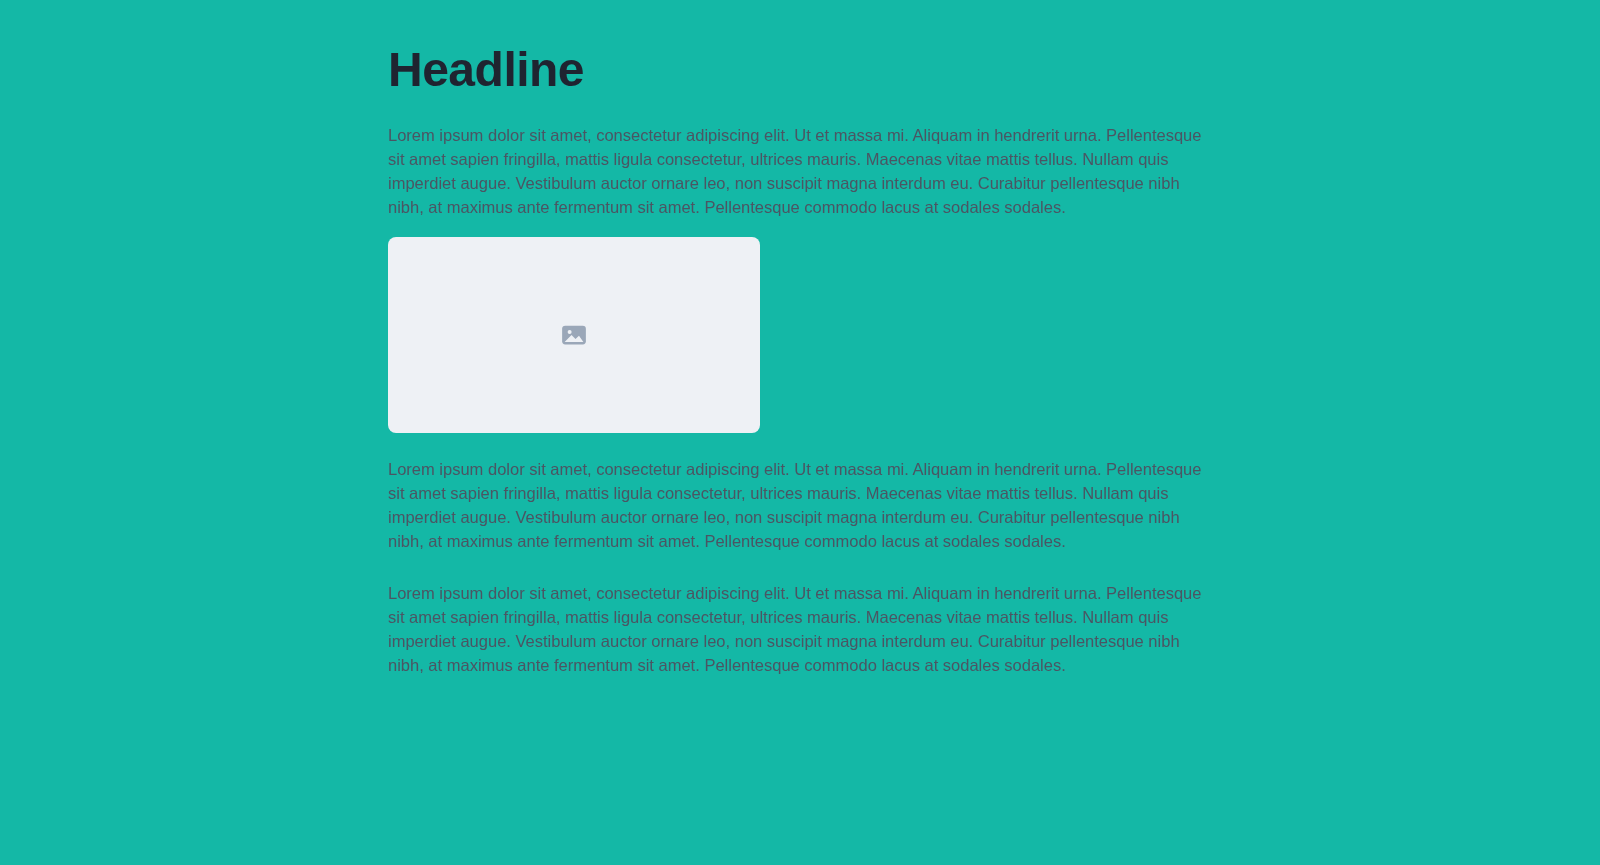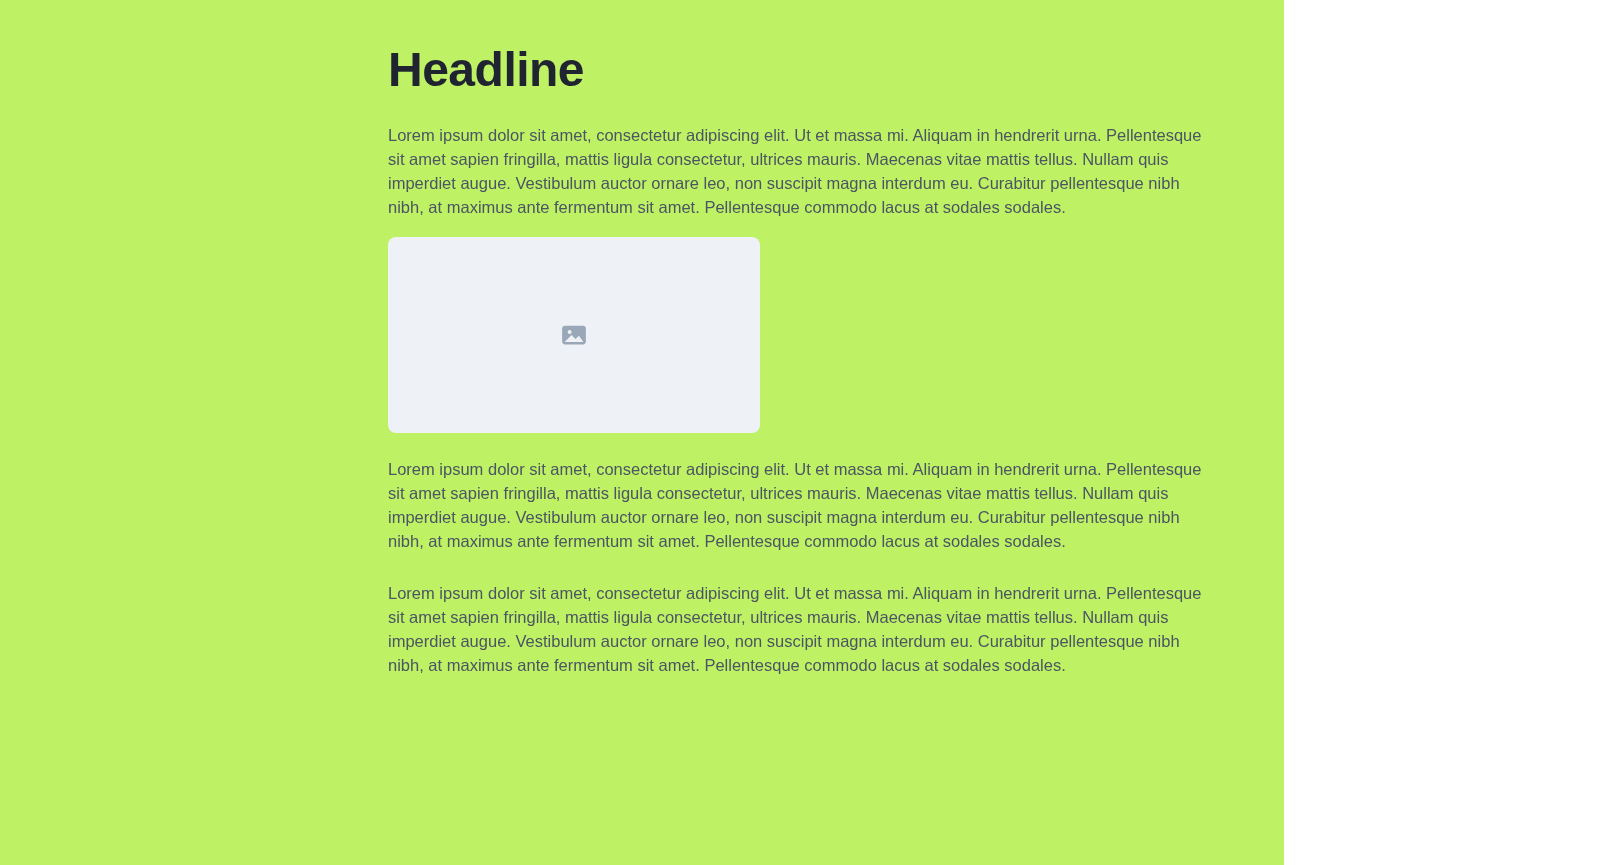--- a/index.html
+++ b/index.html
@@ -8,24 +8,24 @@
     background: #ffffff;
     width: 1600px;
     height: 865px;
     overflow: hidden;
   }
   body {
     font-family: "Liberation Sans", sans-serif;
     -webkit-font-smoothing: antialiased;
   }
   .page {
-    width: 1284px;
+    width: 1600px;
     height: 865px;
     position: relative;
-    background: #bef264;
+    background: #14b8a6;
   }
   .article {
     position: absolute;
     left: 388px;
     top: 42px;
     width: 820px;
   }
   .headline {
     font-size: 48px;
     line-height: 1.15;

